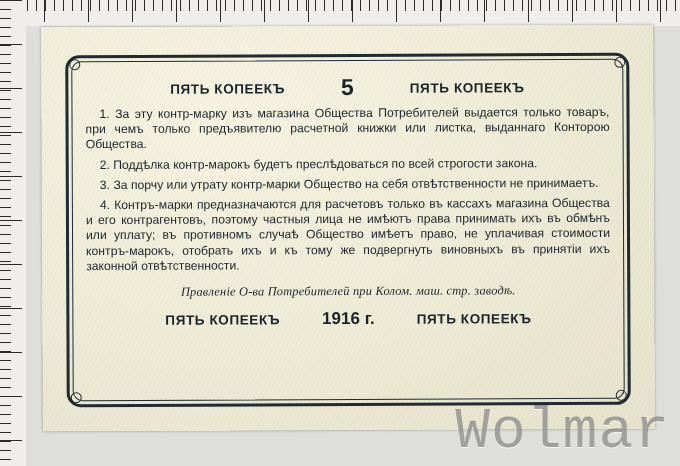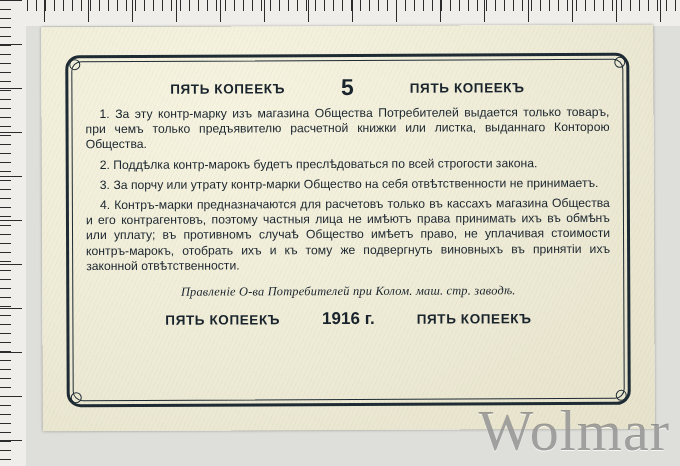--- a/index.html
+++ b/index.html
@@ -183,21 +183,21 @@
     font-family: "Liberation Sans", sans-serif;
     font-weight: bold;
     font-size: 17px;
   }
 
   
   #watermark {
     position: absolute;
     right: 10px;
     bottom: 2px;
-    font-family: Liberation Serif, serif;
+    font-family: Liberation Mono, monospace;
     font-size: 58px;
     letter-spacing: 1px;
     color: rgba(90,90,90,0.55);
     text-shadow: 0 1px 0 rgba(255,255,255,0.7);
     pointer-events: none;
     white-space: nowrap;
   }
 </style>
 </head>
 <body>

